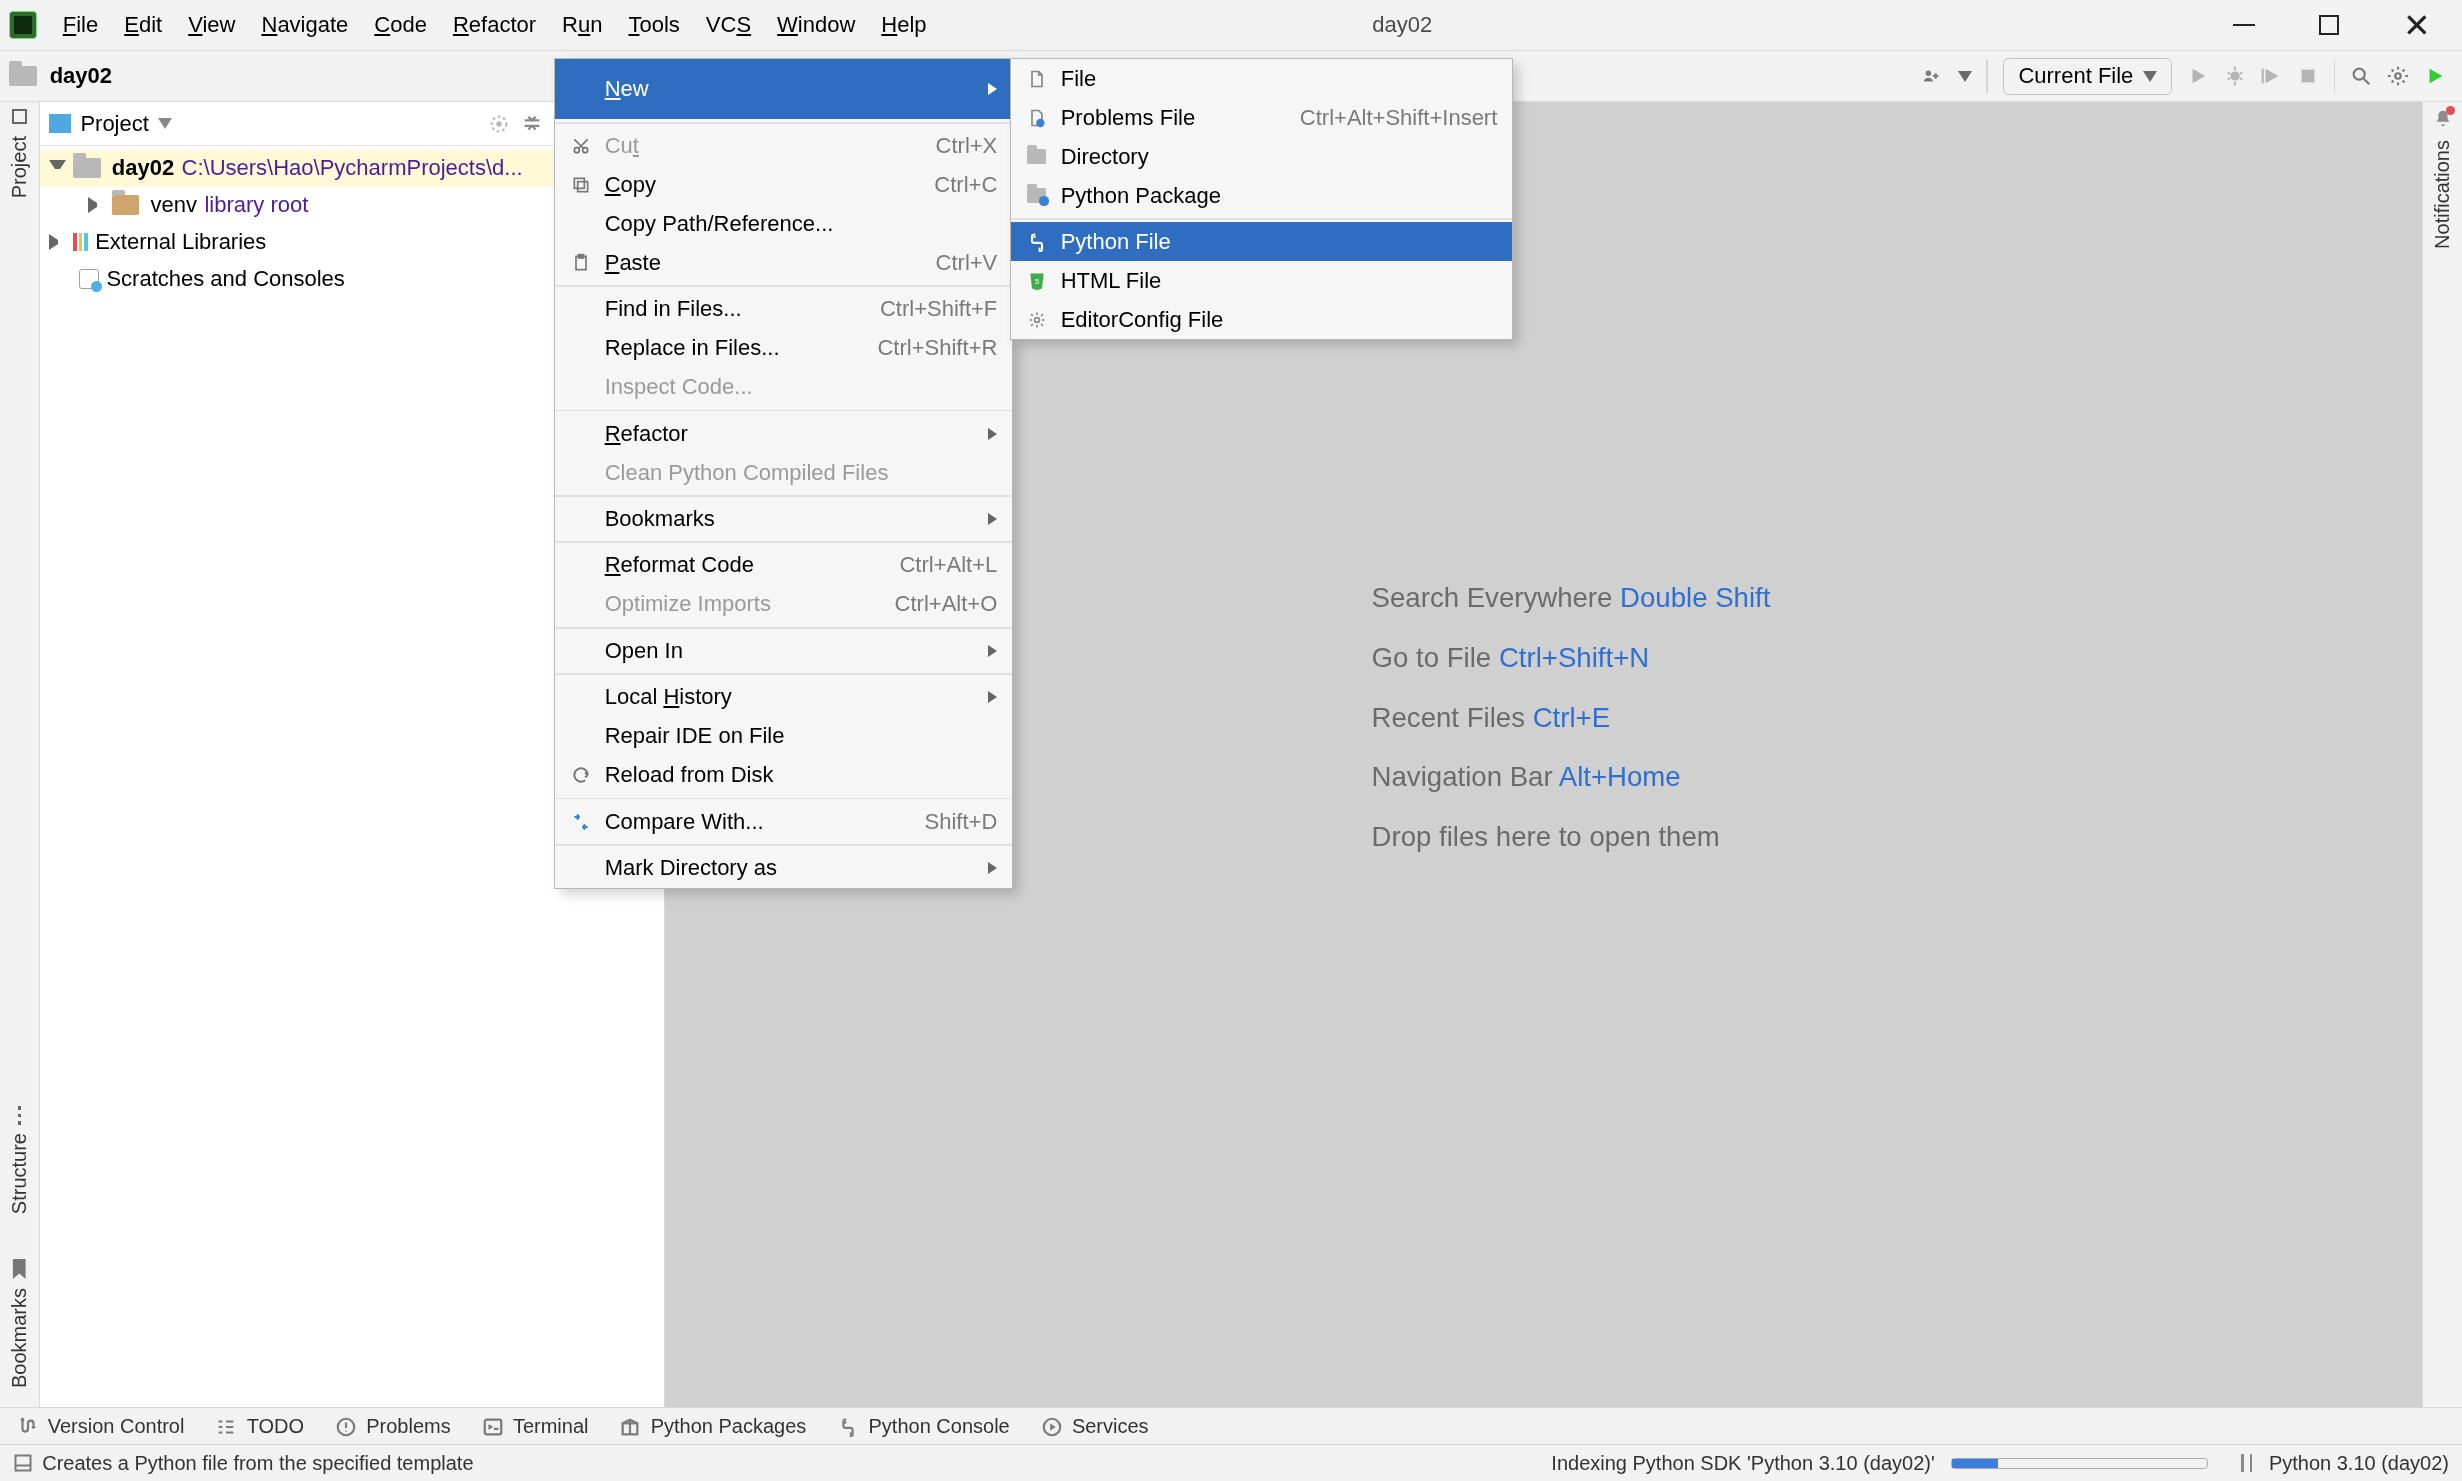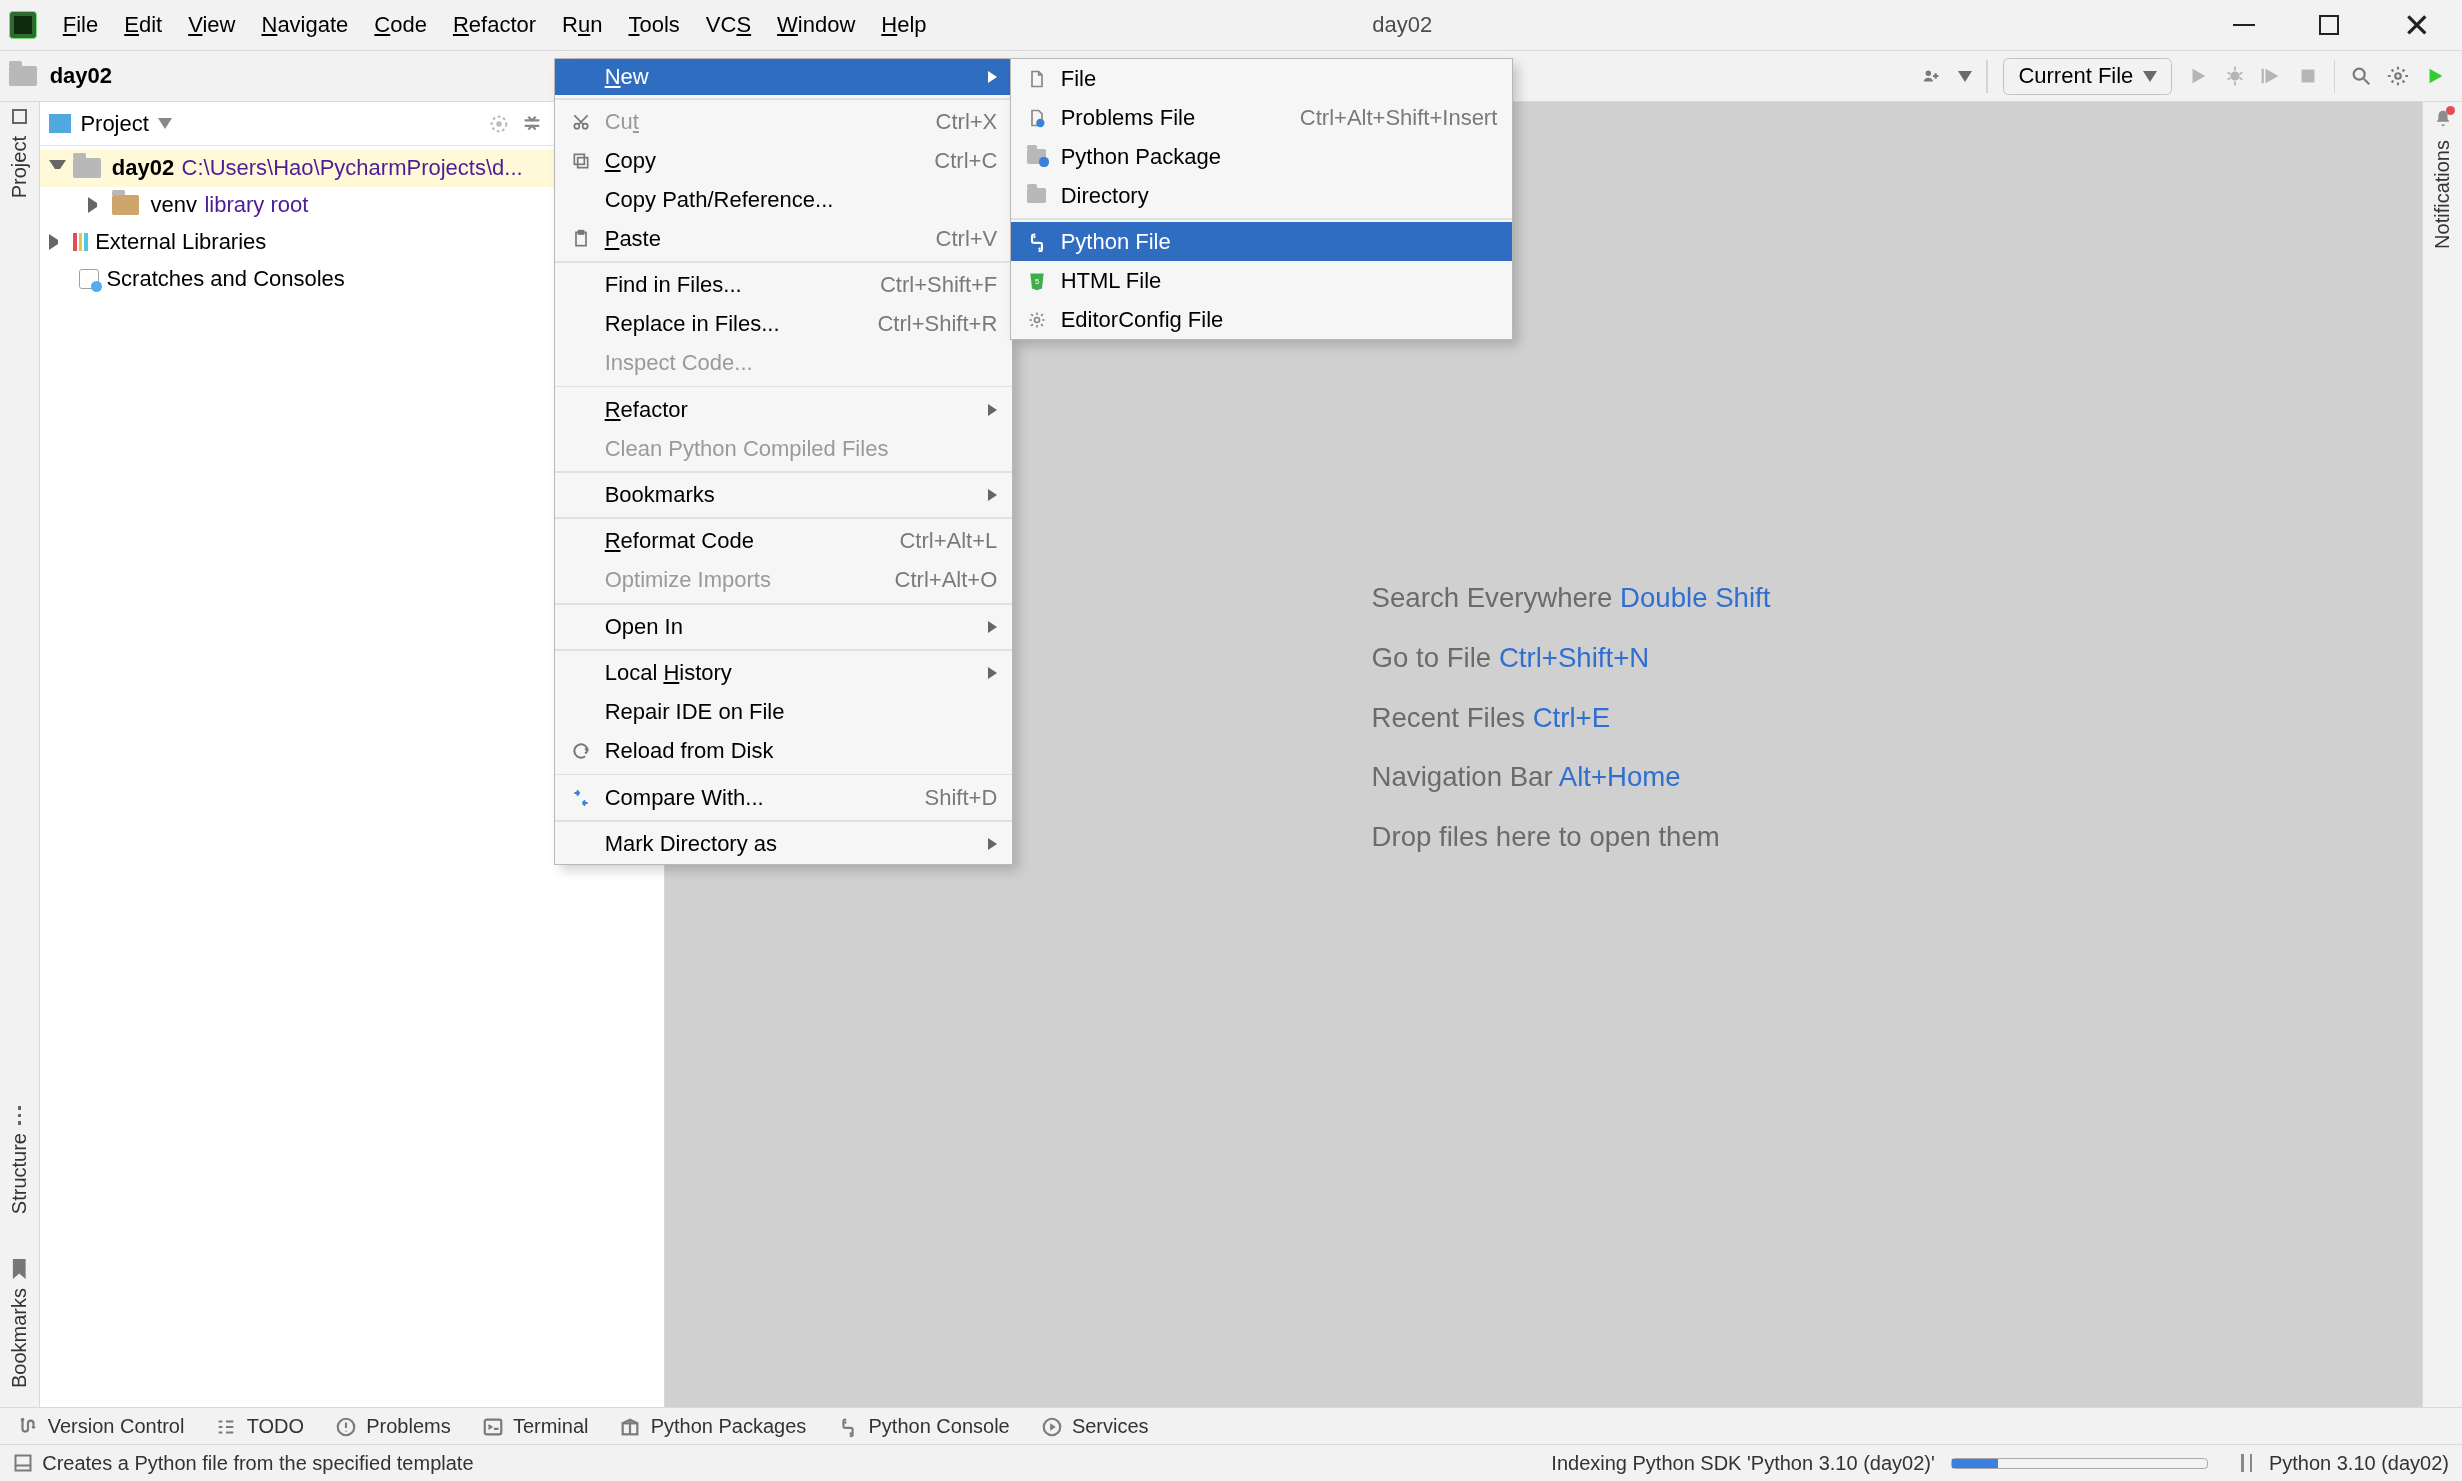--- a/index.html
+++ b/index.html
@@ -68,21 +68,21 @@
 
 .editor{flex:1; background:#d0d0d0; position:relative; display:flex; align-items:center; justify-content:center;}
 .tips{display:flex; flex-direction:column; gap:27.6px; font-size:27.6px; color:#6b6b6b; margin-top:-74px; margin-left:55px;}
 .tips .kb{color:#2f6fd0;}
 
 
 .ctx{position:absolute; background:#f6f6f6; border:0.9px solid #b8b8b8; box-shadow:5.5px 5.5px 11px rgba(0,0,0,.18); font-size:22px;}
 .ctx1{left:554px; top:0; width:459px;}
 .ctx2{left:1011px; top:0; width:503px;}
 .ctx-row{display:flex; align-items:center; height:39px; padding:0 14.7px; gap:13px;}
-.ctx-row.head{height:36px;justify-content:flex-end;}
+.ctx-row.head{height:60px;justify-content:flex-end;}
 .ctx-lab{flex:1; white-space:nowrap;}
 .ctx-sc{color:#7a7a7a;}
 .ctx-row.hi{background:#2f6dc0; color:#fff;}
 .ctx-row.dis{color:#9a9a9a;}
 .ctx-sep{height:1.8px; background:#e0e0e0; margin:2.8px 0;}
 .ci{width:22px;height:22px;display:flex;align-items:center;justify-content:center;color:#777;}
 .arrow-r{width:0;height:0;border-top:6.4px solid transparent;border-bottom:6.4px solid transparent;border-left:9.2px solid #666;}
 .ctx-row.hi .arrow-r{border-left-color:#fff;}
 .ctx2 .ci svg{width:20px;height:20px;}
 
@@ -423,32 +423,32 @@
                   <circle cx="16" cy="18" r="5" fill="#3b82d6" stroke="none"></circle>
                 </svg>
               </div>
               <div class="ctx-lab">Problems File</div>
               <div class="ctx-sc">Ctrl+Alt+Shift+Insert</div>
             </div>
             <div class="ctx-row">
               <div class="ci">
                 <div style="width:18.4px;height:14.7px;background:#b8b8b8;border-radius:1.8px;position:relative">
                   <div style="position:absolute;top:-4.6px;left:0;width:9.2px;height:4.6px;background:#b8b8b8;border-radius:1.8px 1.8px 0 0"></div>
+                </div>
+              </div>
+              <div class="ctx-lab">Directory</div>
+            </div>
+            <div class="ctx-row">
+              <div class="ci">
+                <div style="width:18.4px;height:14.7px;background:#b8b8b8;border-radius:1.8px;position:relative">
+                  <div style="position:absolute;top:-4.6px;left:0;width:9.2px;height:4.6px;background:#b8b8b8;border-radius:1.8px 1.8px 0 0"></div>
                   <div style="position:absolute;right:-2.8px;bottom:-2.8px;width:9.2px;height:9.2px;background:#3b82d6;border-radius:50%"></div>
                 </div>
               </div>
               <div class="ctx-lab">Python Package</div>
-            </div>
-            <div class="ctx-row">
-              <div class="ci">
-                <div style="width:18.4px;height:14.7px;background:#b8b8b8;border-radius:1.8px;position:relative">
-                  <div style="position:absolute;top:-4.6px;left:0;width:9.2px;height:4.6px;background:#b8b8b8;border-radius:1.8px 1.8px 0 0"></div>
-                </div>
-              </div>
-              <div class="ctx-lab">Directory</div>
             </div>
             <div class="ctx-sep"></div>
             <div class="ctx-row hi">
               <div class="ci">
                 <svg viewBox="0 0 24 24" width="18.4" height="18.4">
                   <path d="M10 3c-4 0-4 0-4 4v2c0 4 0 4 4 4h4c4 0 4 0 4 4v2c0 4 0 4-4 4" fill="none" stroke="#fff" stroke-width="2.6"></path>
                   <circle cx="9" cy="6" r="1.4" fill="#fff"></circle>
                   <circle cx="15" cy="20" r="1.4" fill="#fff"></circle>
                 </svg>
               </div>

